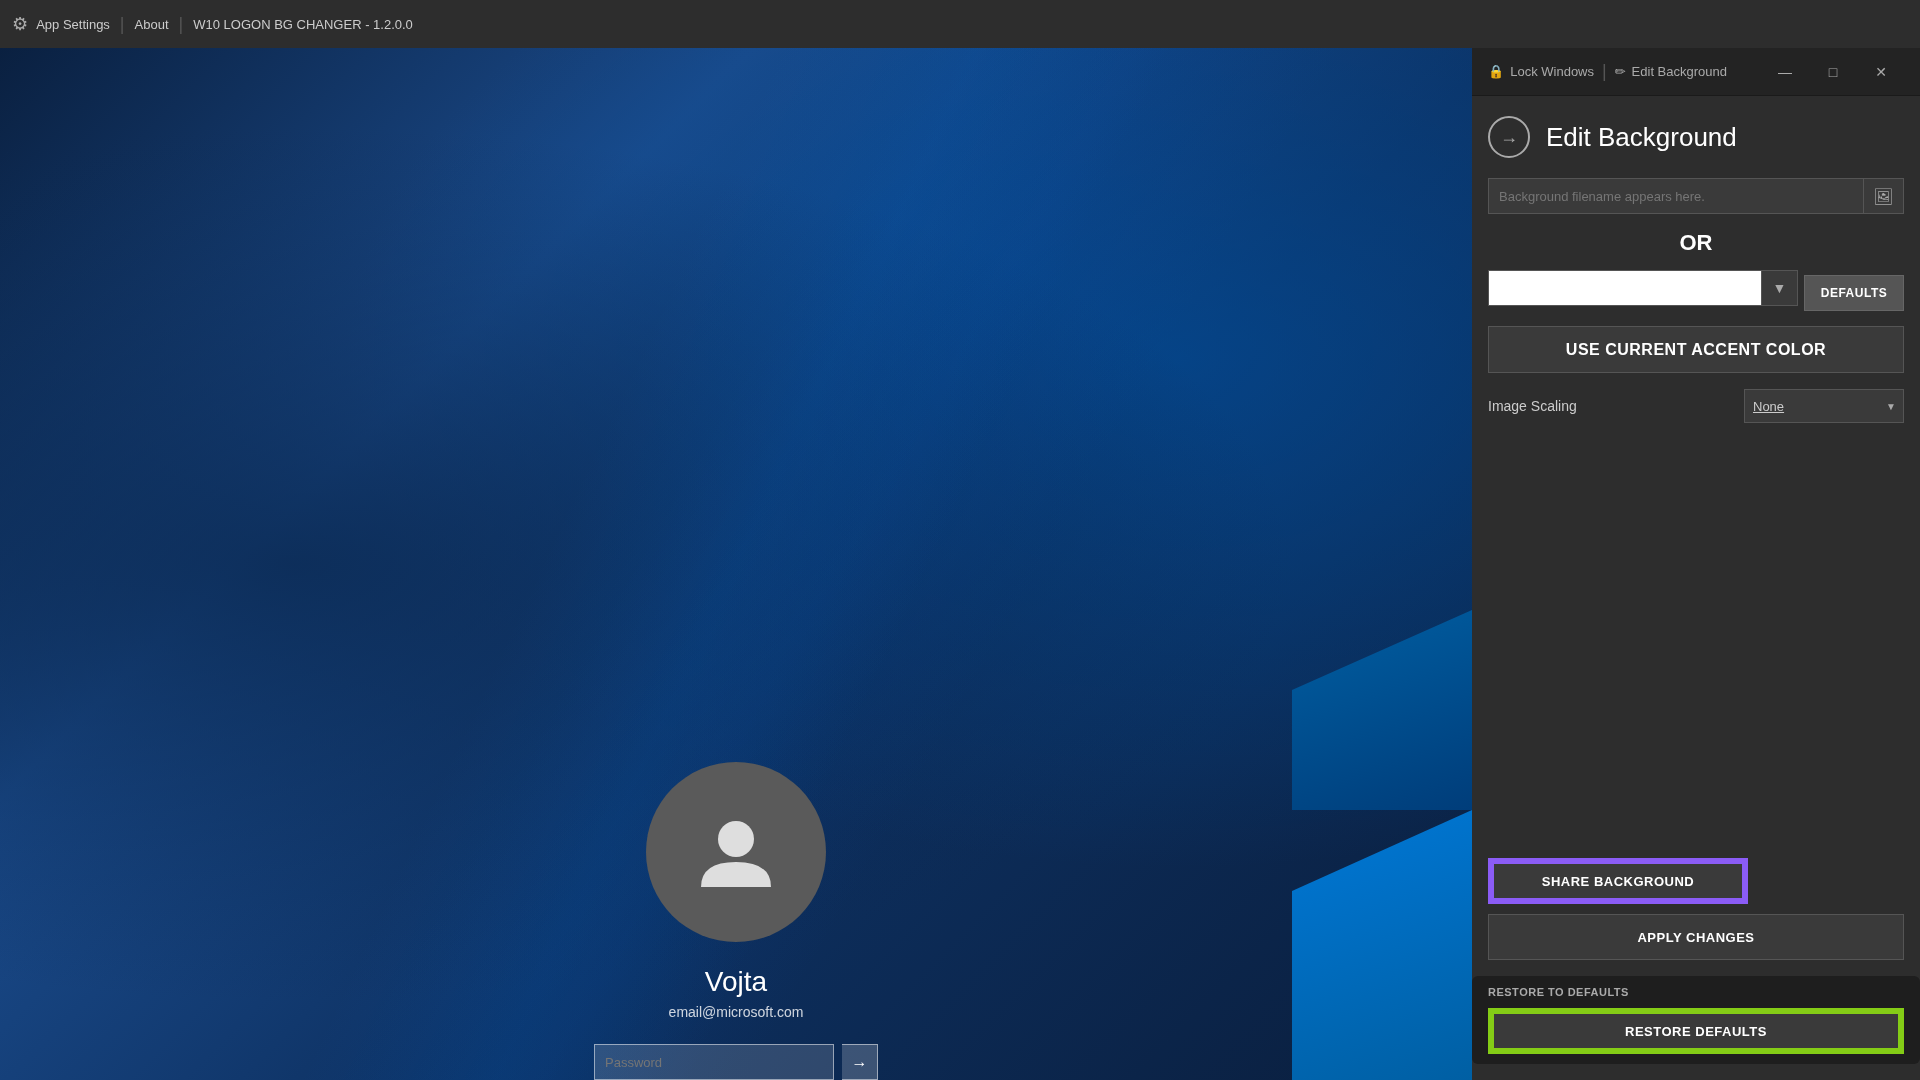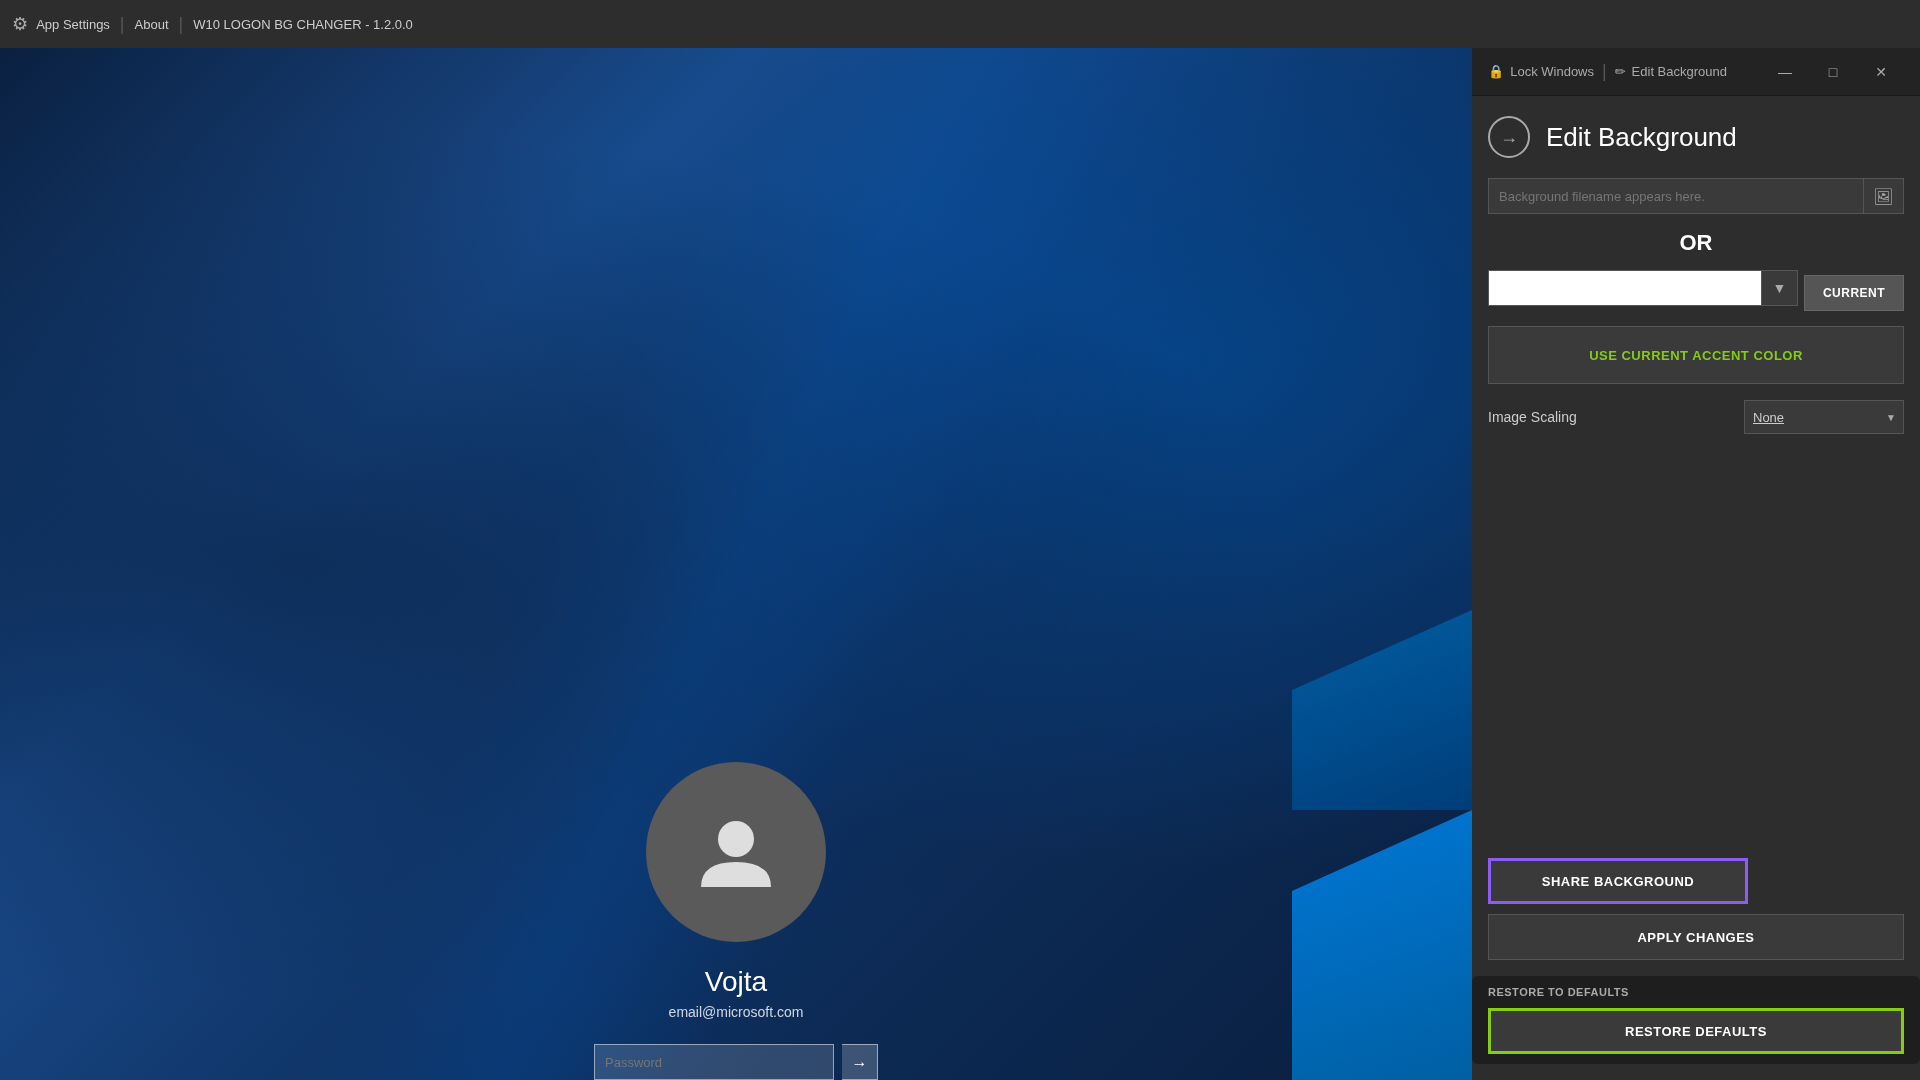--- a/index.html
+++ b/index.html
@@ -347,25 +347,25 @@
     }
 
     #color-row-wrapper {
       display: flex;
       align-items: center;
       margin-bottom: 10px;
     }
 
     #use-accent-btn {
       width: 100%;
-      height: 58px;
-      background: #3a3a3a;
-      border: 1px solid #555;
-      color: #84cc16;
-      font-size: 13px;
+      height: 47px;
+      background: #3a3a3a;
+      border: 1px solid #555;
+      color: #ffffff;
+      font-size: 16px;
       font-weight: 600;
       letter-spacing: 0.5px;
       cursor: pointer;
       display: flex;
       align-items: center;
       justify-content: center;
       margin-bottom: 16px;
     }
 
     #image-scaling-row {
@@ -407,21 +407,21 @@
       font-size: 10px;
       pointer-events: none;
     }
 
     #spacer { flex: 1; }
 
     #share-bg-btn {
       width: 260px;
       height: 46px;
       background: #3a3a3a;
-      border: 3px solid #8b5cf6;
+      border: 6px solid #8b5cf6;
       color: #fff;
       font-size: 13px;
       font-weight: 600;
       letter-spacing: 0.5px;
       cursor: pointer;
       display: flex;
       align-items: center;
       justify-content: center;
       margin-bottom: 10px;
     }
@@ -452,21 +452,21 @@
       color: #aaa;
       font-size: 11px;
       font-weight: 600;
       letter-spacing: 0.5px;
       margin-bottom: 10px;
     }
     #restore-defaults-btn {
       width: 100%;
       height: 46px;
       background: #3a3a3a;
-      border: 3px solid #84cc16;
+      border: 6px solid #84cc16;
       color: #fff;
       font-size: 13px;
       font-weight: 600;
       letter-spacing: 0.5px;
       cursor: pointer;
       display: flex;
       align-items: center;
       justify-content: center;
     }
 
@@ -555,21 +555,21 @@
 
       <div id="or-text">OR</div>
 
       <div id="color-row-wrapper">
         <div id="color-preview-row" style="flex:1; display:flex;">
           <div id="color-preview-box"></div>
           <div id="color-picker-btn">
             <span>▼</span>
           </div>
         </div>
-        <button id="preview-btn">CURRENT</button>
+        <button id="preview-btn">DEFAULTS</button>
       </div>
 
       <button id="use-accent-btn">USE CURRENT ACCENT COLOR</button>
 
       <div id="image-scaling-row">
         <span id="image-scaling-label">Image Scaling</span>
         <div id="scaling-select-wrapper">
           <select id="scaling-select">
             <option>None</option>
             <option>Fit</option>

